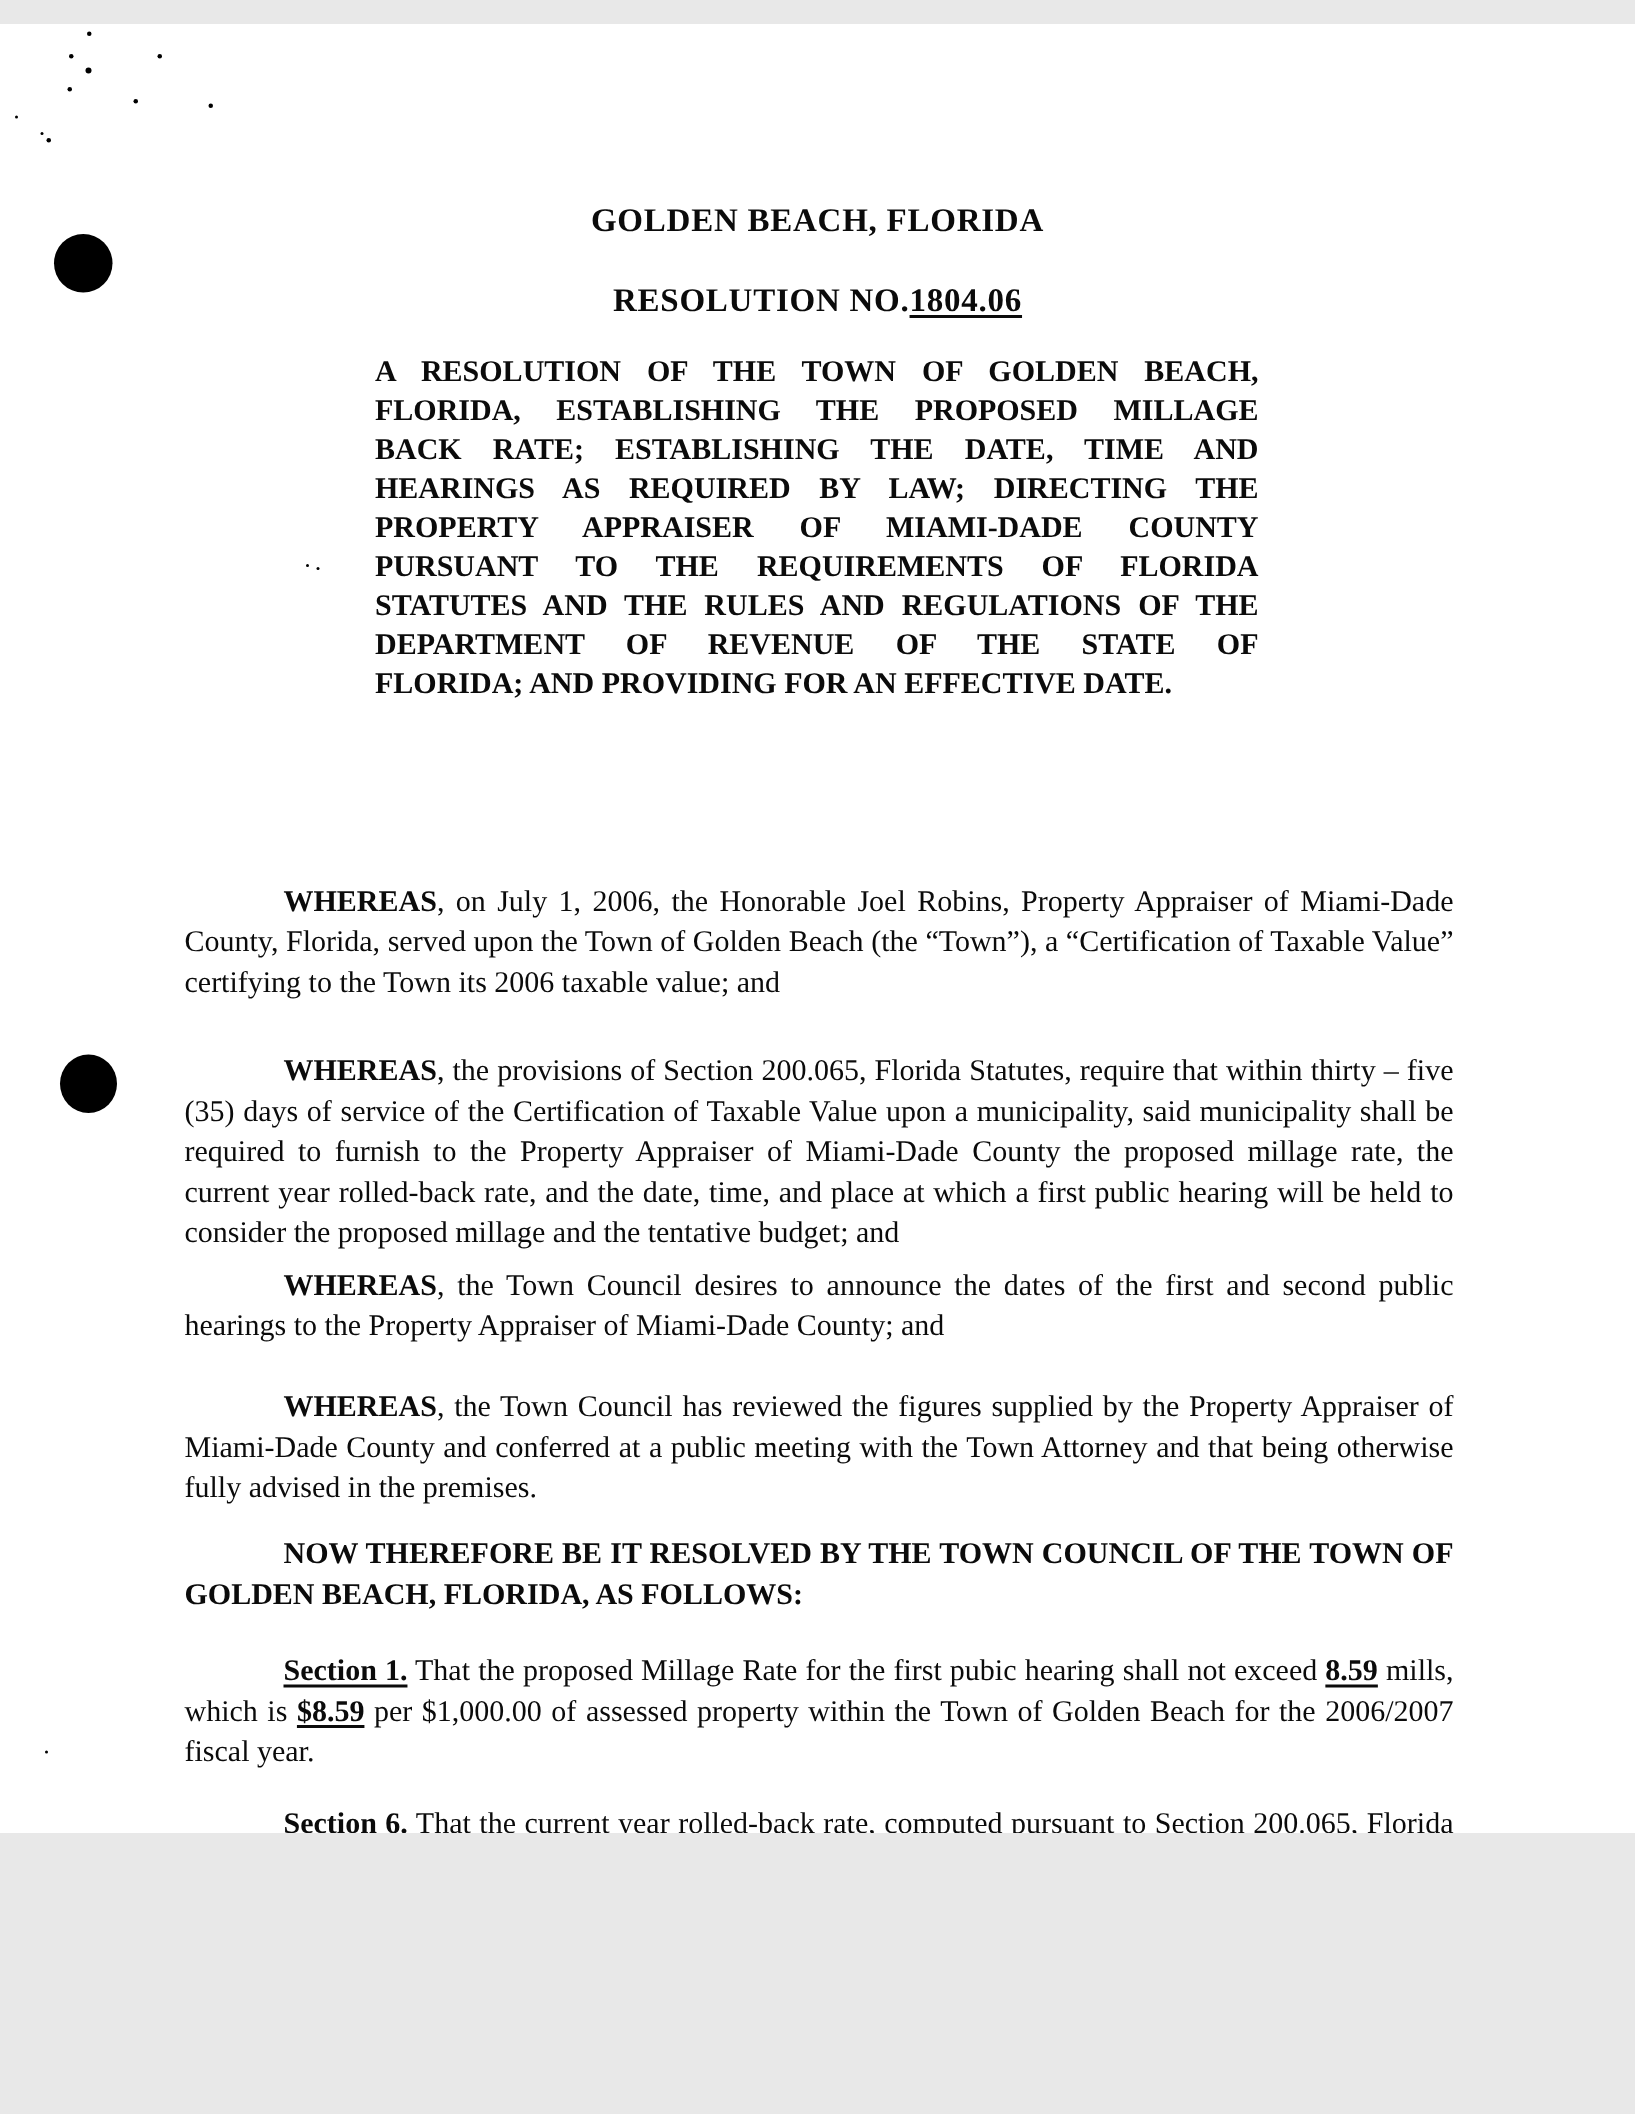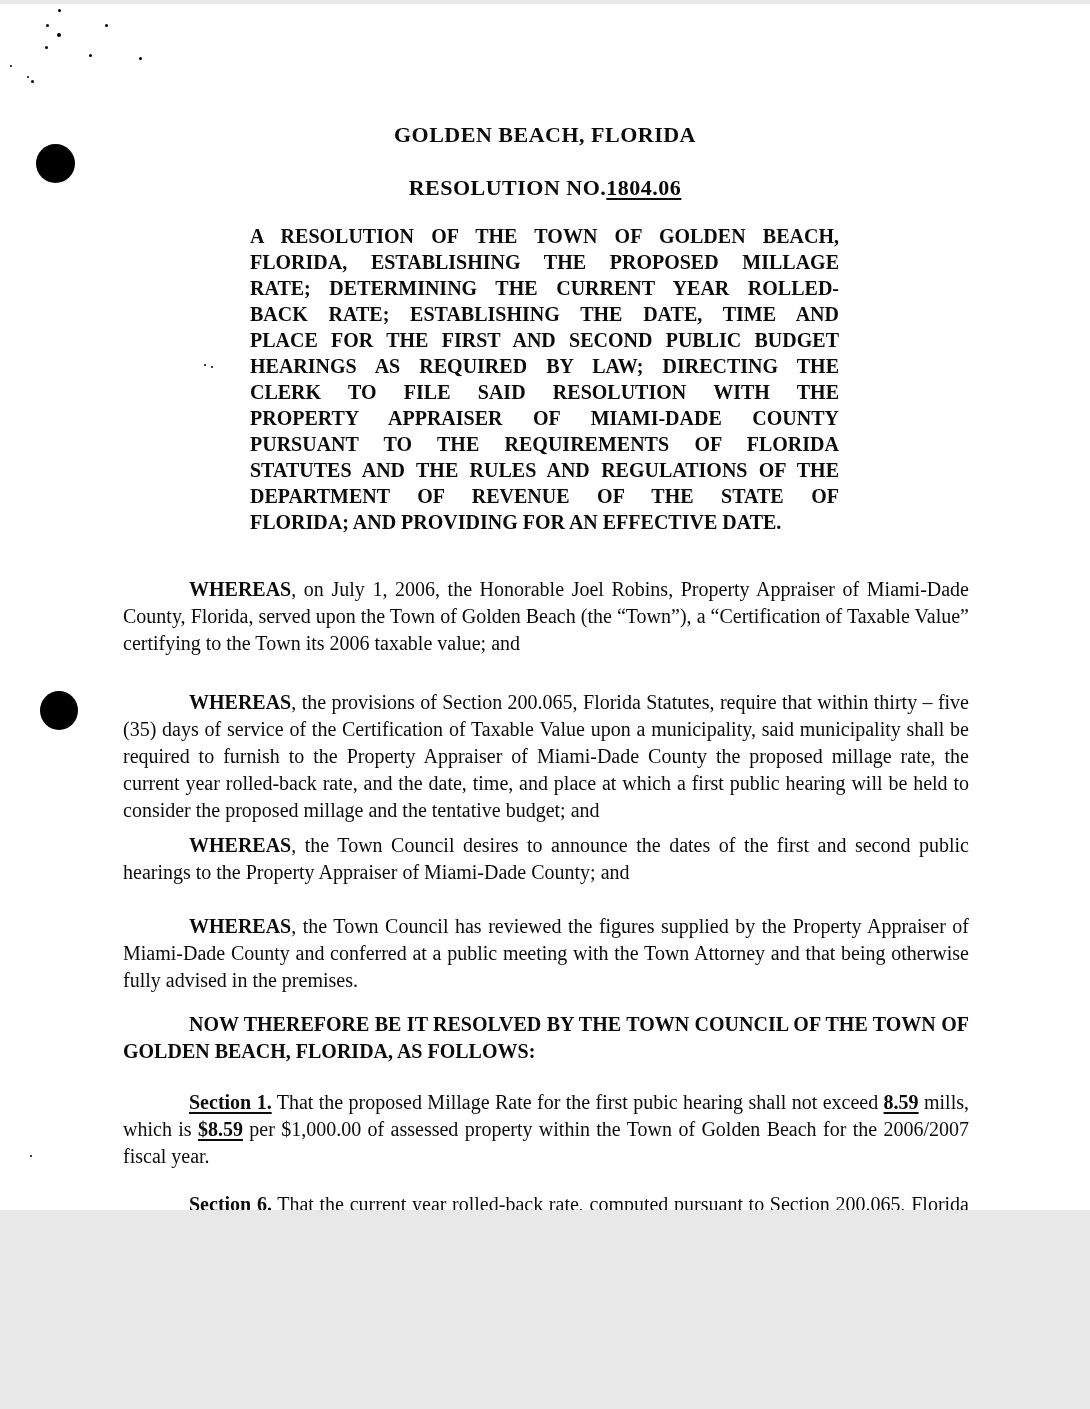--- a/index.html
+++ b/index.html
@@ -1,20 +1,20 @@
 <!DOCTYPE html>
 <html><head>
 <meta charset="utf-8">
 <style>
   html, body { margin: 0; padding: 0; background: #e8e8e8; }
   .page {
     position: relative;
     width: 1090px;
     height: 1206px;
-    margin: 4px auto;
+    margin: 16px auto;
     background: #ffffff;
     color: #0b0b0b;
     font-family: "Liberation Serif", "DejaVu Serif", serif;
     overflow: hidden;
   }
 
   
   .doc-title {
     position: absolute;
     left: 0; top: 118px;
@@ -109,25 +109,22 @@
 
   <div class="doc-title">GOLDEN BEACH, FLORIDA</div>
 
   <div class="res-heading">
     <span>RESOLUTION NO.</span><span class="u">1804.06</span>
   </div>
 
   <div class="summary">
     <div class="sl">A RESOLUTION OF THE TOWN OF GOLDEN BEACH,</div>
     <div class="sl">FLORIDA, ESTABLISHING THE PROPOSED MILLAGE</div>
-    <div class="sl">RATE; DETERMINING THE CURRENT YEAR ROLLED-</div>
     <div class="sl">BACK RATE; ESTABLISHING THE DATE, TIME AND</div>
-    <div class="sl">PLACE FOR THE FIRST AND SECOND PUBLIC BUDGET</div>
     <div class="sl">HEARINGS AS REQUIRED BY LAW; DIRECTING THE</div>
-    <div class="sl">CLERK TO FILE SAID RESOLUTION WITH THE</div>
     <div class="sl">PROPERTY APPRAISER OF MIAMI-DADE COUNTY</div>
     <div class="sl">PURSUANT TO THE REQUIREMENTS OF FLORIDA</div>
     <div class="sl">STATUTES AND THE RULES AND REGULATIONS OF THE</div>
     <div class="sl">DEPARTMENT OF REVENUE OF THE STATE OF</div>
     <div class="sl last">FLORIDA; AND PROVIDING FOR AN EFFECTIVE DATE.</div>
   </div>
 
   <p class="body" style="top:572px">
     <b>WHEREAS</b><span>, on July 1, 2006, the Honorable Joel Robins, Property Appraiser of Miami-Dade County, Florida, served upon the Town of Golden Beach (the “Town”), a “Certification of Taxable Value” certifying to the Town its 2006 taxable value; and</span>
   </p>

